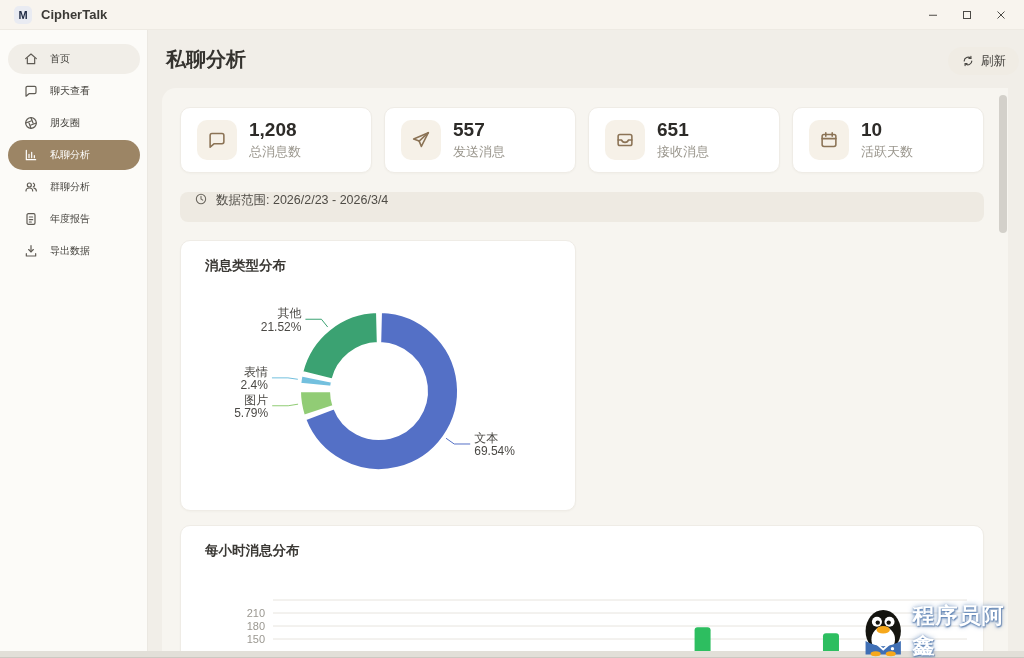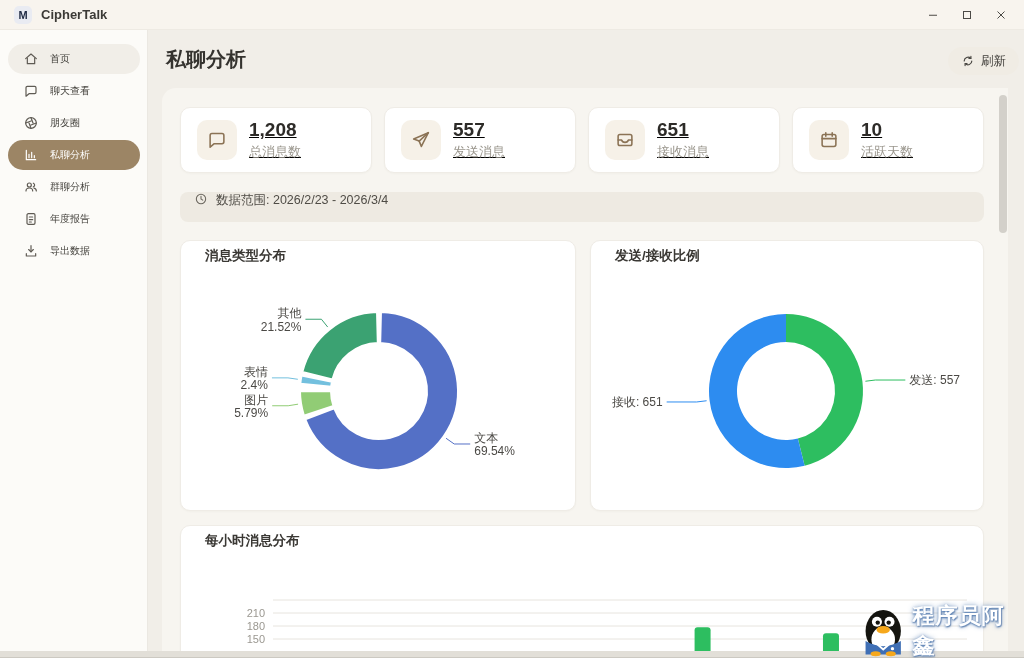--- a/index.html
+++ b/index.html
@@ -30,32 +30,32 @@
   .main-panel{position:absolute;left:162px;top:88px;width:846px;height:570px;background:#f7f5f0;
               border-top-left-radius:14px;z-index:1;}
   .page-title{position:absolute;left:166px;top:46px;margin:0;font-size:20px;font-weight:700;color:#35332f;z-index:2;}
   .refresh-btn{position:absolute;left:948px;top:47px;height:28px;border:none;border-radius:14px;
                background:#f0ece4;display:flex;align-items:center;padding:0 13px;z-index:2;color:#3f3d39;}
   .refresh-btn .r-icon{width:14px;height:14px;display:flex;color:#4a4843;}
   .refresh-btn .r-label{margin-left:6px;font-size:12.5px;}
   
   .card{position:absolute;background:#ffffff;border:1px solid #efece6;border-radius:10px;
         box-sizing:border-box;box-shadow:0 1px 2px rgba(60,50,30,0.03);z-index:2;}
-  .stat-card{top:107px;width:192px;height:66px;display:flex;align-items:center;text-decoration:underline;}
+  .stat-card{top:107px;width:192px;height:66px;display:flex;align-items:center;}
   .stat-icon{width:40px;height:40px;margin-left:16px;border-radius:10px;background:#f6f1e8;
              display:flex;align-items:center;justify-content:center;color:#8b7355;flex:none;}
   .stat-text{margin-left:12px;}
   .stat-value{font-size:19px;font-weight:700;color:#2d2b28;line-height:22px;}
   .stat-label{font-size:13px;color:#9a968d;margin-top:2px;}
   .date-bar{position:absolute;left:180px;top:192px;width:804px;height:30px;background:#eeeae2;
             border-radius:8px;display:flex;align-items:flex-start;box-sizing:border-box;z-index:2;}
   .date-bar .db-icon{width:14px;height:14px;margin-left:14px;display:flex;color:#6b675f;}
   .date-bar .db-text{margin-left:8px;font-size:12.5px;color:#4f4c46;}
   .chart-card{top:240px;height:271px;}
-  .chart-title{position:absolute;left:24px;top:6px;font-size:13.5px;font-weight:600;color:#3a3834;}
+  .chart-title{position:absolute;left:24px;top:16px;font-size:13.5px;font-weight:600;color:#3a3834;}
   .chart-svg{position:absolute;left:0;top:0;}
   .bar-card{left:180px;top:525px;width:804px;height:200px;}
   .pie-label{font-size:12px;fill:#4b4945;}
   .ytick{font-size:11px;fill:#9b9891;}
   
   .scroll-thumb{position:absolute;left:999px;top:95px;width:8px;height:138px;border-radius:4px;
                 background:#d3d0ca;z-index:3;}
   .bottom-band{position:absolute;left:0;bottom:0;width:1024px;height:7px;background:#e2dfd8;
                border-bottom:1px solid #ccc9c2;box-sizing:border-box;z-index:5;}
   .watermark{position:absolute;left:858px;top:601px;display:flex;align-items:center;z-index:6;}
@@ -247,31 +247,20 @@
         <path d="M119.0954636506777,146.11745656837235A79,79,0,0,1,119.1645771907062,144.90332358493518L150.09999626777085,146.90328521616314A48,48,0,0,0,150.0580032307915,147.6409862693908Z" fill="#f0854f" stroke="#ffffff" stroke-width="2" stroke-linejoin="round"></path>
         <path d="M119.32313613509379,142.86199661088506A79,79,0,0,1,120.51312480666249,134.61220702075389L150.9193669711367,140.65045489868592A48,48,0,0,0,150.19633587955065,145.66298528256308Z" fill="#73c0de" stroke="#ffffff" stroke-width="2" stroke-linejoin="round"></path>
         <polyline points="116.83998286669325,138.29309524590917 106.94241980165583,136.86542393443466 90.94241980165583,136.86542393443466" fill="none" stroke="#73c0de" stroke-width="1"></polyline>
         <text class="pie-label" text-anchor="end" y="136.86542393443466"><tspan x="86.94241980165583" dy="-0.15em">表情</tspan><tspan x="86.94241980165583" dy="1.1em">2.4%</tspan></text>
         <path d="M121.33344495144057,130.9411611847362A79,79,0,0,1,196.02520572273775,71.02468621421949L196.8001249960938,102.01499921876628A48,48,0,0,0,151.41778933758414,138.41994603629539Z" fill="#3ba272" stroke="#ffffff" stroke-width="2" stroke-linejoin="round"></path>
         <polyline points="146.6899028746667,86.03693305516953 140.43257395694314,78.23655903750729 124.43257395694314,78.23655903750729" fill="none" stroke="#3ba272" stroke-width="1"></polyline>
         <text class="pie-label" text-anchor="end" y="78.23655903750729"><tspan x="120.43257395694314" dy="-0.15em">其他</tspan><tspan x="120.43257395694314" dy="1.1em">21.52%</tspan></text>
       </svg>
   </div>
 
-  <div class="card chart-card" style="left:590px;width:394px;">
-    <span class="chart-title">发送/接收比例</span>
-    <svg class="chart-svg" width="392" height="269">
-        <path d="M195,73A77,77,0,0,1,213.63662149133046,224.71061731366484L206.85966822175575,197.5431201086958A49,49,0,0,0,195,101Z" fill="#2dbe60"></path>
-        <polyline points="274.40312854935274,140.2458636171639 284.3285196180218,139.0265965693094 314.3285196180218,139.0265965693094" fill="none" stroke="#2dbe60" stroke-width="1"></polyline>
-        <text class="pie-label" text-anchor="start" y="139.0265965693094"><tspan x="318.3285196180218" dy="0.35em">发送: 557</tspan></text>
-        <path d="M213.63662149133046,224.71061731366484A77,77,0,1,1,194.99999999999997,73L195,101A49,49,0,1,0,206.85966822175575,197.5431201086958Z" fill="#2d8cf0"></path>
-        <polyline points="115.59687145064728,159.75413638283612 105.6714803819782,160.9734034306906 75.6714803819782,160.9734034306906" fill="none" stroke="#2d8cf0" stroke-width="1"></polyline>
-        <text class="pie-label" text-anchor="end" y="160.9734034306906"><tspan x="71.6714803819782" dy="0.35em">接收: 651</tspan></text>
-      </svg>
-  </div>
 
   <div class="card bar-card">
     <span class="chart-title">每小时消息分布</span>
     <svg class="chart-svg" width="802" height="198">
         <line x1="92" x2="786" y1="74" y2="74" stroke="#e7e4de" stroke-width="1"></line>
         <line x1="92" x2="786" y1="87" y2="87" stroke="#e7e4de" stroke-width="1"></line>
         <line x1="92" x2="786" y1="100" y2="100" stroke="#e7e4de" stroke-width="1"></line>
         <line x1="92" x2="786" y1="113" y2="113" stroke="#e7e4de" stroke-width="1"></line>
         <text class="ytick" x="84" y="87" text-anchor="end" dy="0.35em">210</text>
         <text class="ytick" x="84" y="100" text-anchor="end" dy="0.35em">180</text>

